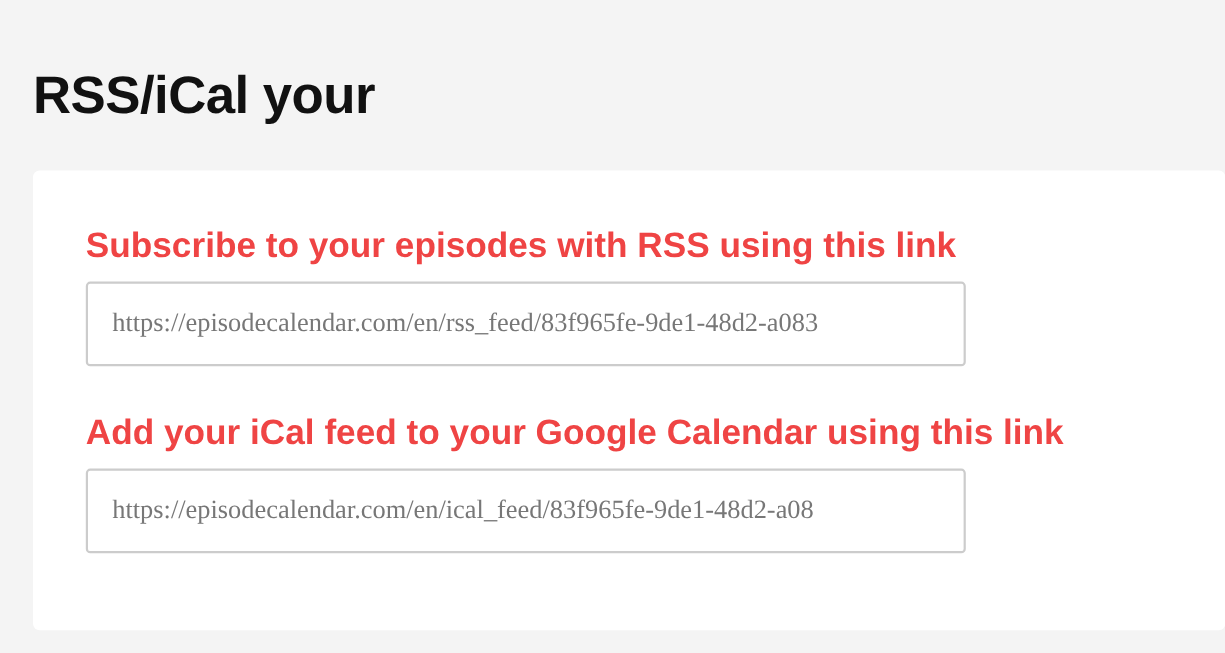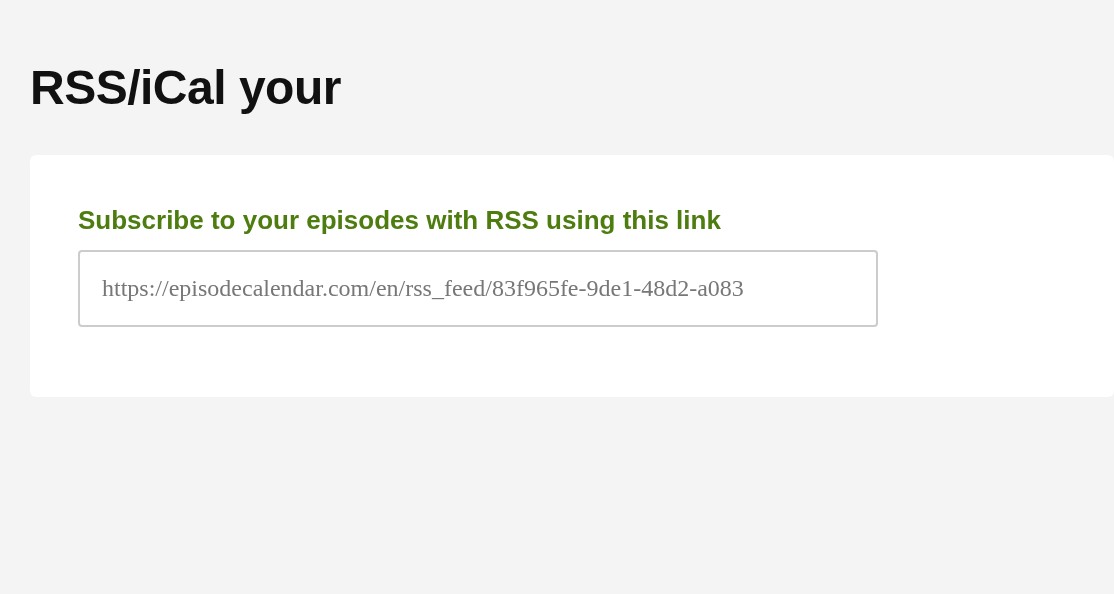--- a/index.html
+++ b/index.html
@@ -28,23 +28,23 @@
       padding: 50px 48px 70px 48px;
       border-radius: 6px;
     }
     .field-group {
       margin-bottom: 42px;
     }
     .field-group:last-child {
       margin-bottom: 0;
     }
     .field-label {
-      font-size: 26px;
+      font-size: 32px;
       font-weight: 700;
-      color: #4d7c0f;
+      color: #ef4444;
       margin-bottom: 14px;
       display: block;
     }
     .field-input {
       width: 800px;
       height: 77px;
       font-size: 24px;
       color: #777;
       padding: 0 22px;
       border: 2px solid #ccc;
@@ -59,14 +59,18 @@
 
 <h1 class="page-title">RSS/iCal your</h1>
 
 <div class="card">
 
   <div class="field-group">
     <label class="field-label">Subscribe to your episodes with RSS using this link</label>
     <input type="text" class="field-input" readonly="" value="https://episodecalendar.com/en/rss_feed/83f965fe-9de1-48d2-a083" style="">
   </div>
 
+  <div class="field-group">
+    <label class="field-label">Add your iCal feed to your Google Calendar using this link</label>
+    <input type="text" class="field-input" readonly="" value="https://episodecalendar.com/en/ical_feed/83f965fe-9de1-48d2-a08" style="">
+  </div>
 
 </div>
 
 </body></html>

